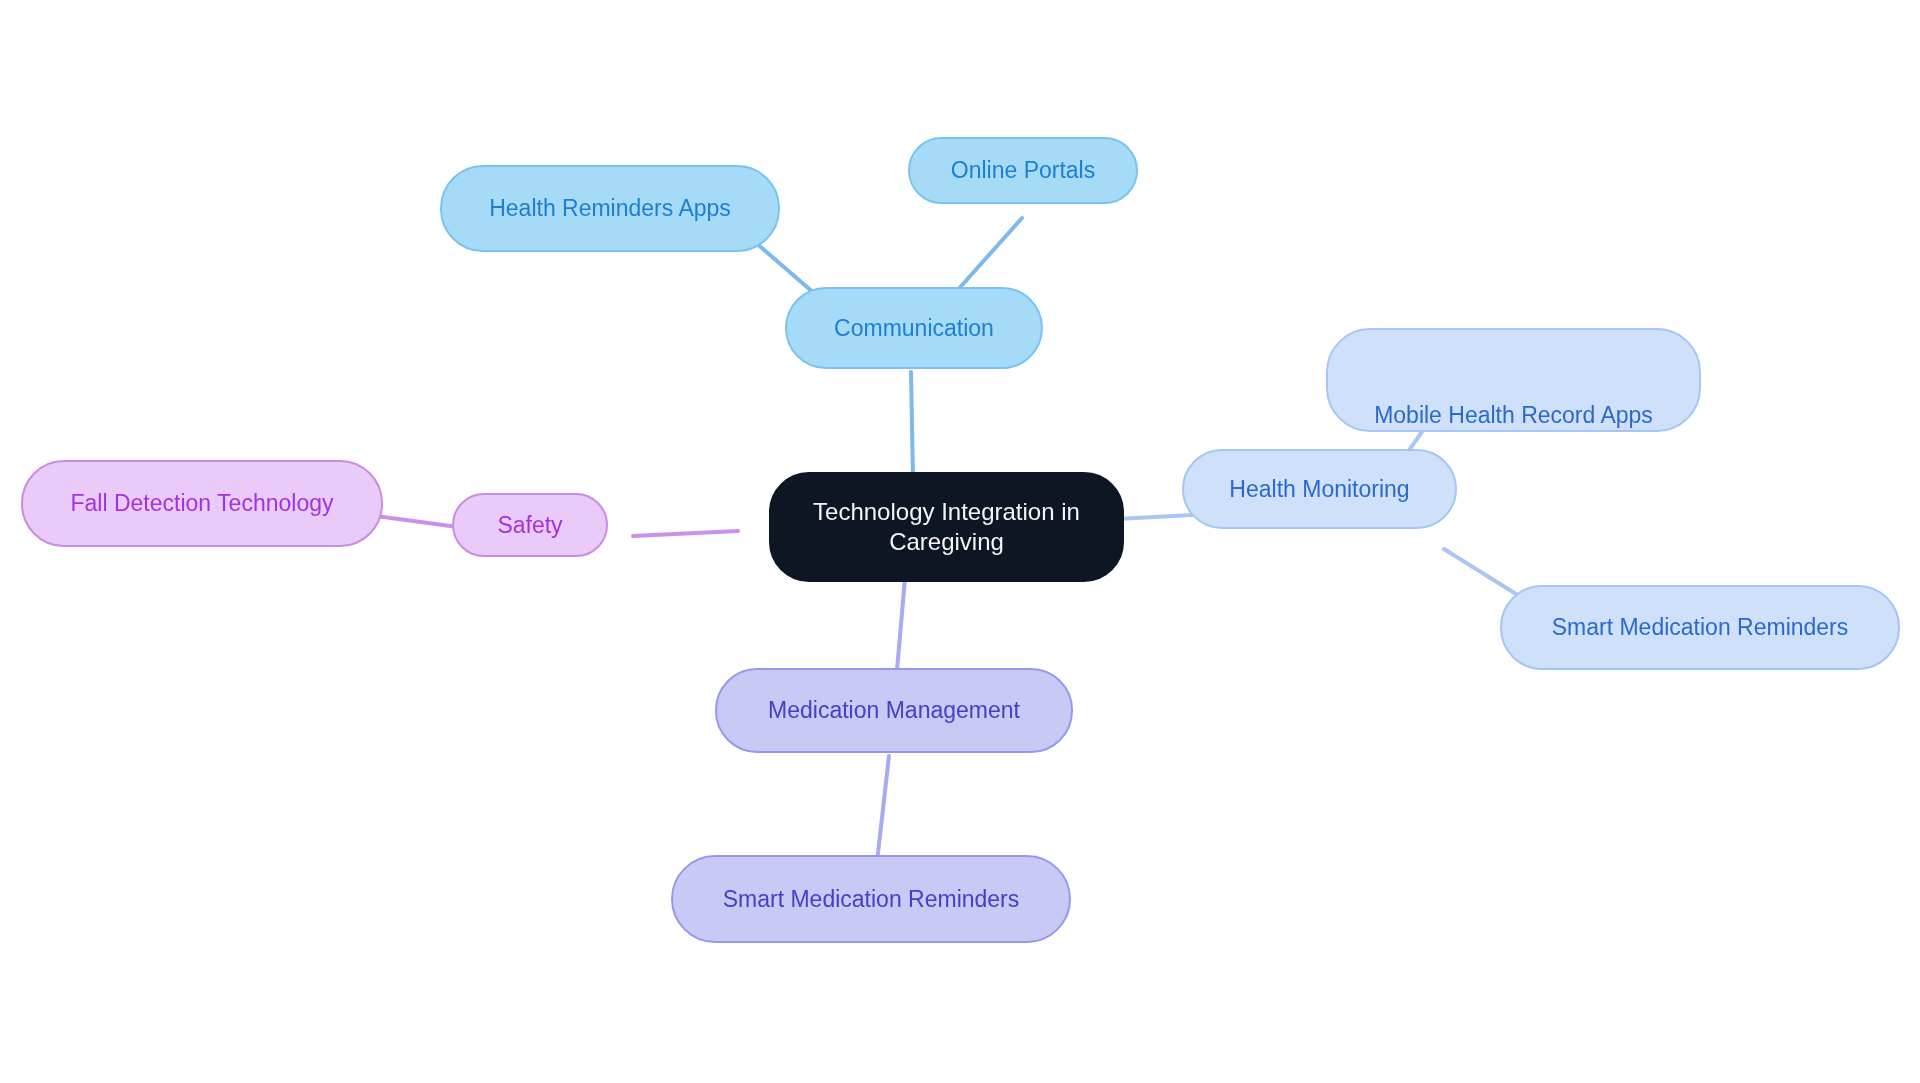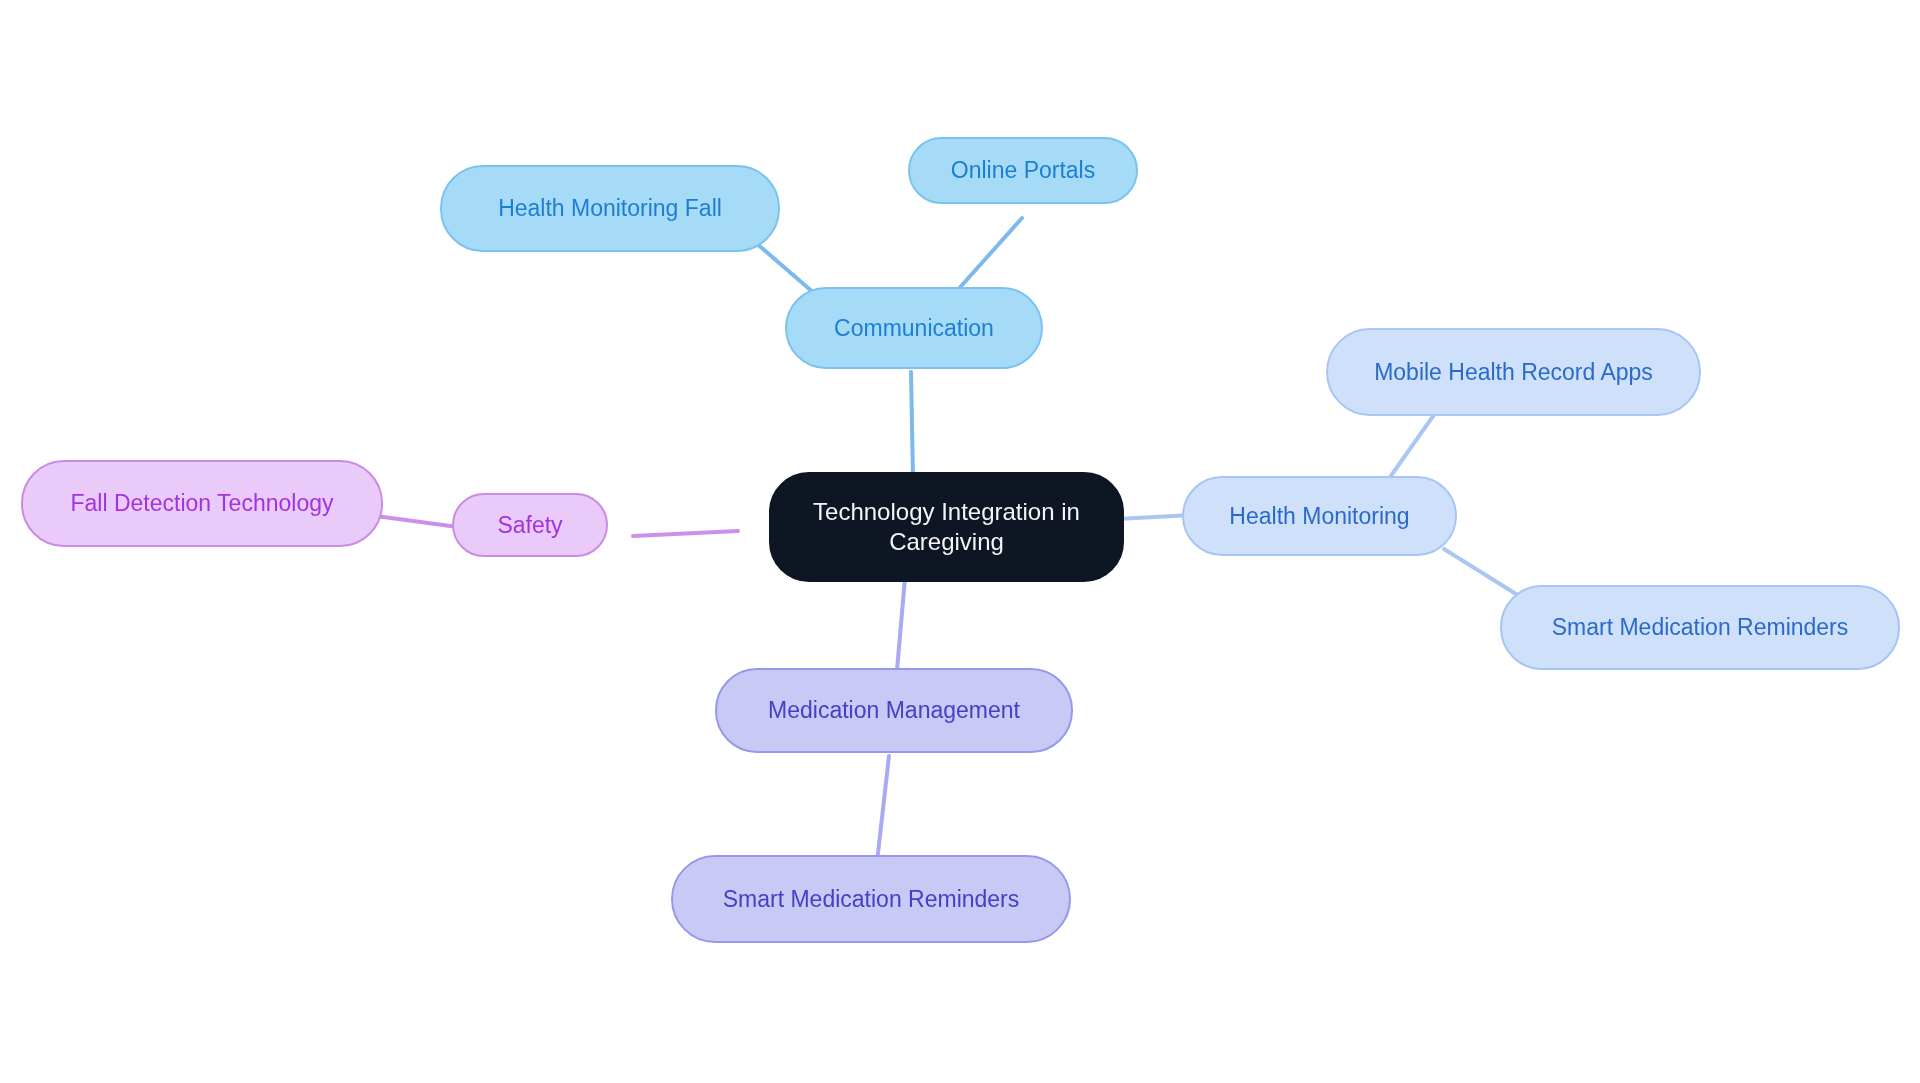--- a/index.html
+++ b/index.html
@@ -41,22 +41,22 @@
   .node-root {
     left: 769px; top: 472px; width: 355px; height: 110px;
     border-radius: 40px;
     font-size: 24px;
     white-space: normal;
     padding: 0 24px;
   }
   .node-communication            { left: 785px;  top: 287px; width: 258px; height: 82px; border-radius: 45px; }
   .node-health-monitoring-apps   { left: 440px;  top: 165px; width: 340px; height: 87px; border-radius: 43px; }
   .node-online-portals           { left: 908px;  top: 137px; width: 230px; height: 67px; border-radius: 43px; }
-  .node-health-monitoring        { left: 1182px; top: 476px; width: 275px; height: 80px; border-radius: 40px; }
-  .node-mobile-health-record-apps{ left: 1326px; top: 328px; width: 375px; height: 88px; border-radius: 44px; }
+  .node-health-monitoring        { left: 1182px; top: 449px; width: 275px; height: 80px; border-radius: 40px; }
+  .node-mobile-health-record-apps{ left: 1326px; top: 328px; width: 375px; height: 104px; border-radius: 44px; align-items: flex-end; }
   .node-smart-med-right          { left: 1500px; top: 585px; width: 400px; height: 85px; border-radius: 42px; }
   .node-safety                   { left: 452px;  top: 493px; width: 156px; height: 64px; border-radius: 44px; }
   .node-fall-detection           { left: 21px;   top: 460px; width: 362px; height: 87px; border-radius: 43px; }
   .node-medication-management    { left: 715px;  top: 668px; width: 358px; height: 85px; border-radius: 42px; }
   .node-smart-med-bottom         { left: 671px;  top: 855px; width: 400px; height: 88px; border-radius: 44px; }
 </style>
 </head>
 <body>
 
 <div class="stage">
@@ -75,21 +75,21 @@
   </svg>
 
   <div class="node node-root" style="background-color: rgb(14, 21, 35); border-color: rgb(14, 21, 35); color: rgb(244, 245, 247);">
     <span class="node-label">Technology Integration in Caregiving</span>
   </div>
 
   <div class="node node-communication" style="background-color: rgb(166, 219, 248); border-color: rgb(124, 194, 238); color: rgb(29, 127, 209);">
     <span class="node-label">Communication</span>
   </div>
   <div class="node node-health-monitoring-apps" style="background-color: rgb(166, 219, 248); border-color: rgb(124, 194, 238); color: rgb(29, 127, 209);">
-    <span class="node-label">Health Monitoring Fall</span>
+    <span class="node-label">Health Reminders Apps</span>
   </div>
   <div class="node node-online-portals" style="background-color: rgb(166, 219, 248); border-color: rgb(124, 194, 238); color: rgb(29, 127, 209);">
     <span class="node-label">Online Portals</span>
   </div>
 
   <div class="node node-health-monitoring" style="background-color: rgb(207, 225, 250); border-color: rgb(166, 197, 242); color: rgb(43, 106, 201);">
     <span class="node-label">Health Monitoring</span>
   </div>
   <div class="node node-mobile-health-record-apps" style="background-color: rgb(207, 225, 250); border-color: rgb(166, 197, 242); color: rgb(43, 106, 201);">
     <span class="node-label">Mobile Health Record Apps</span>

